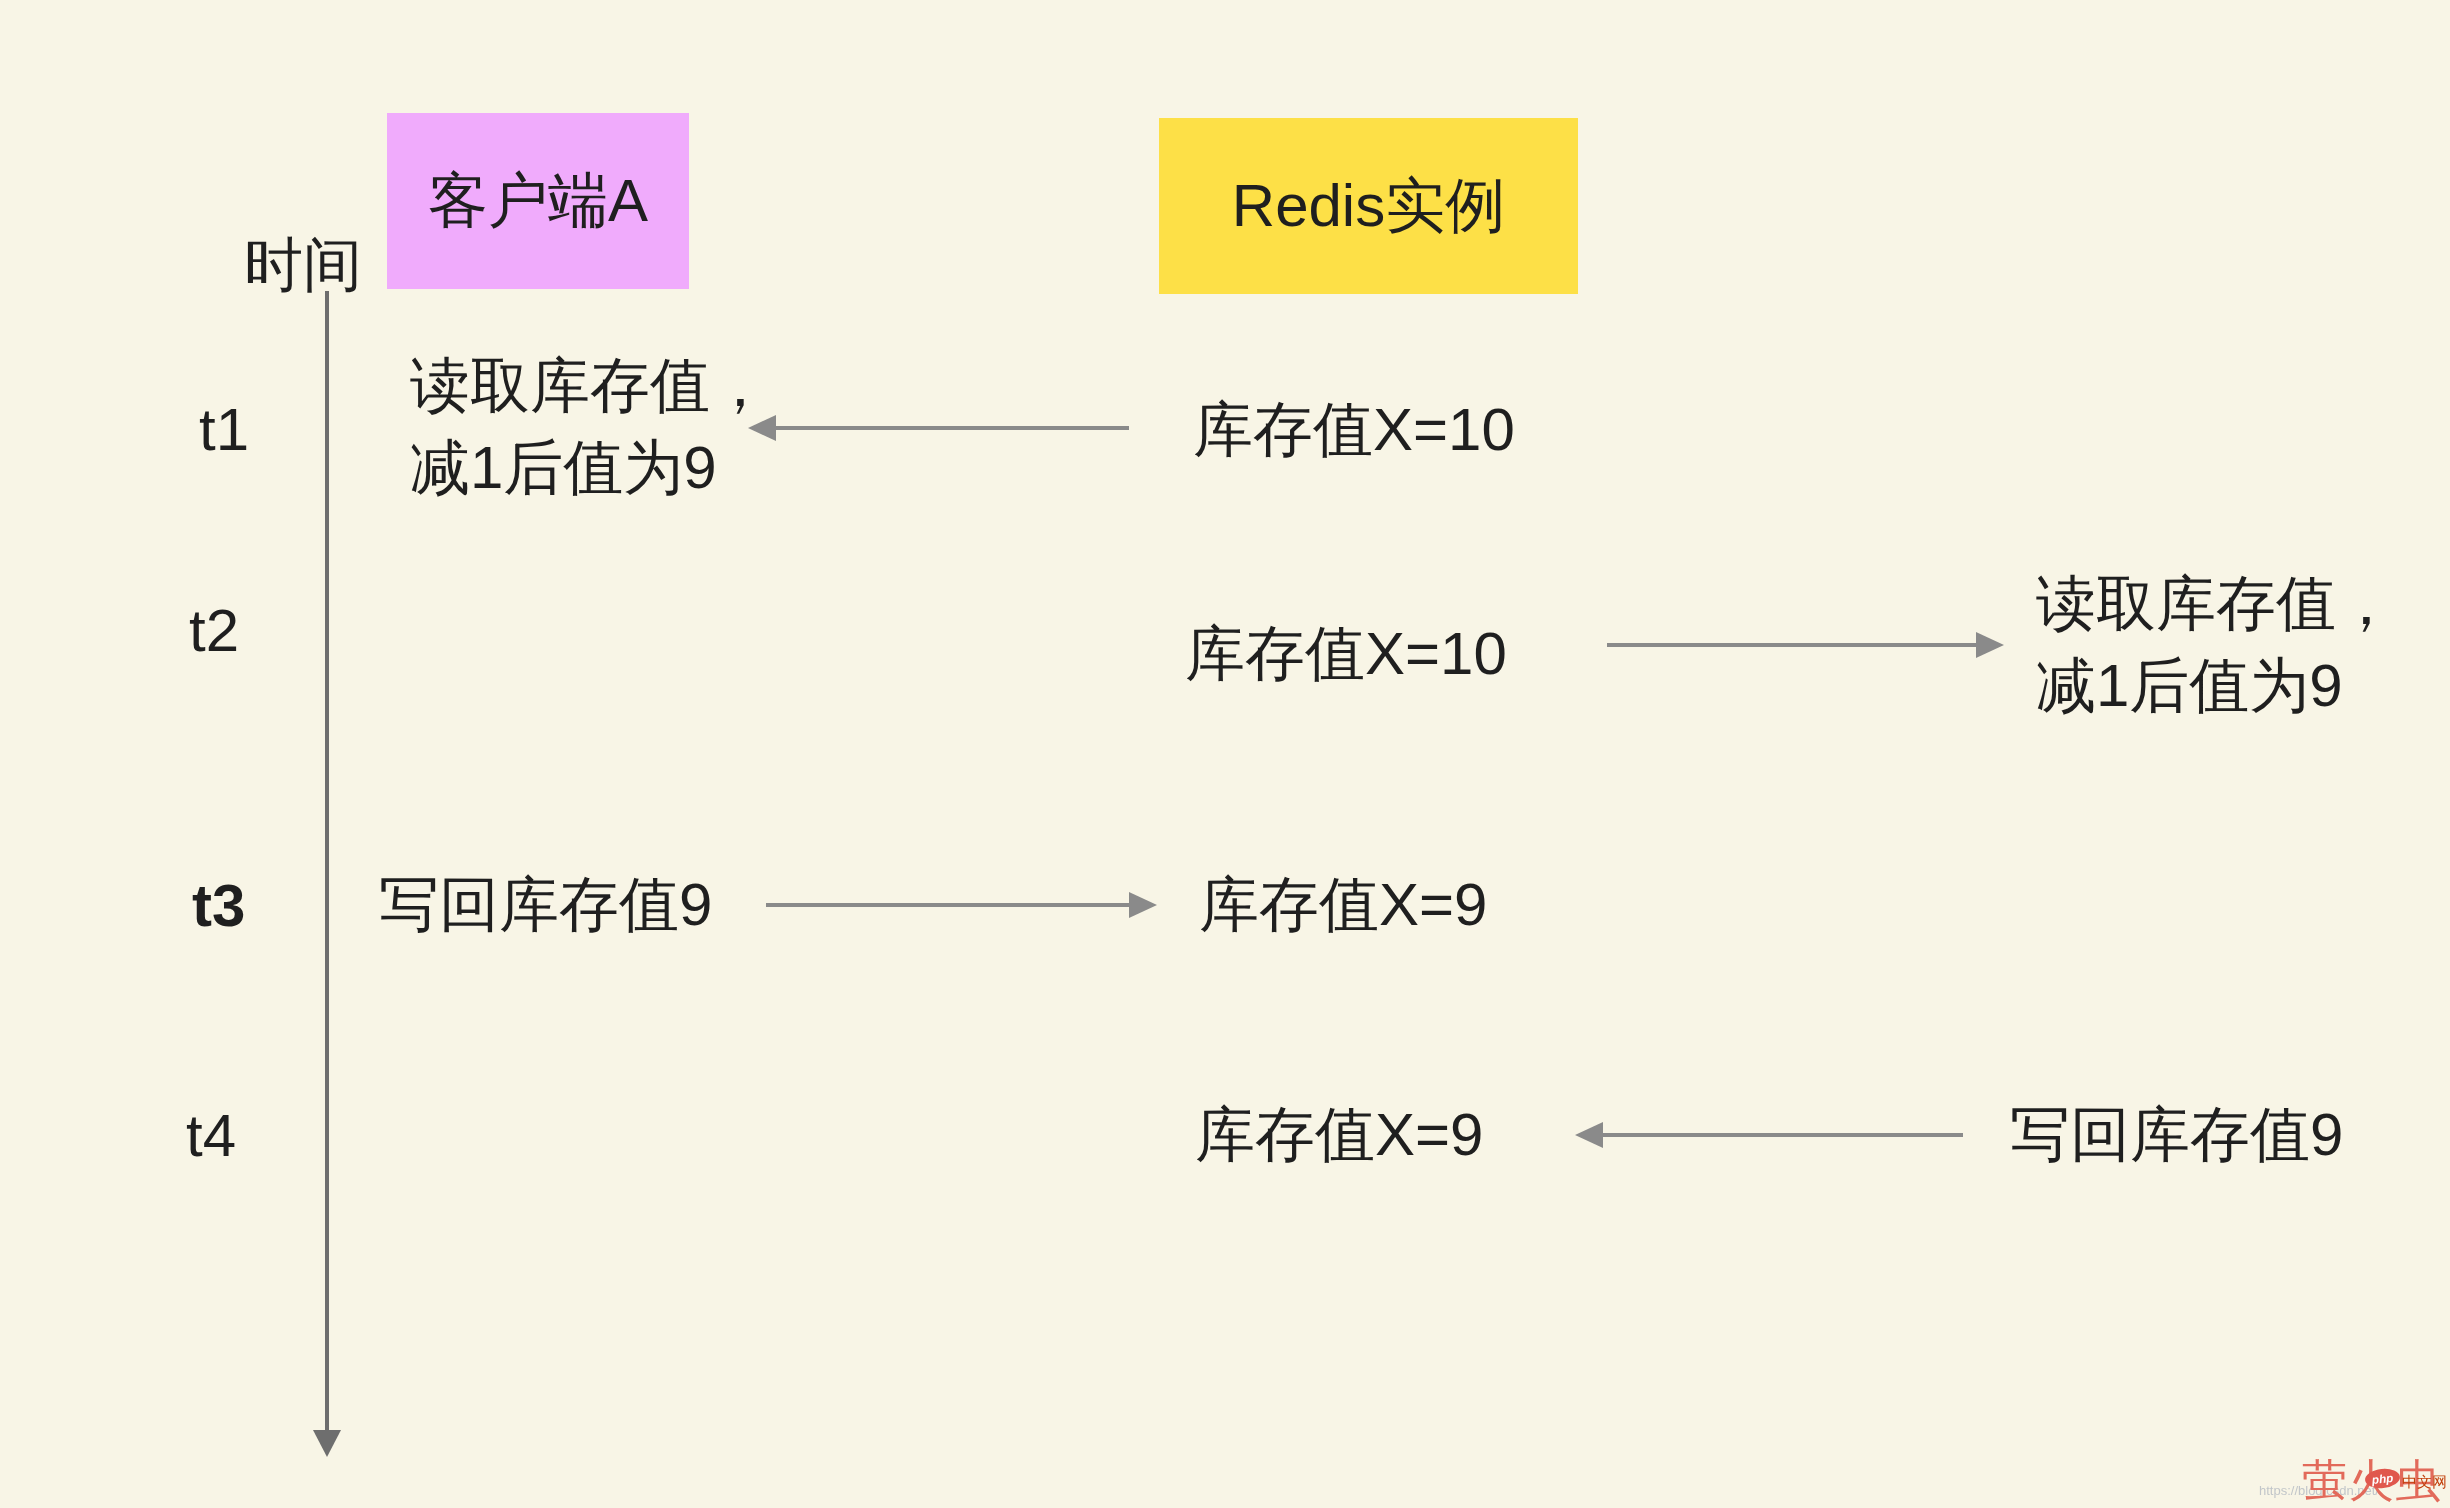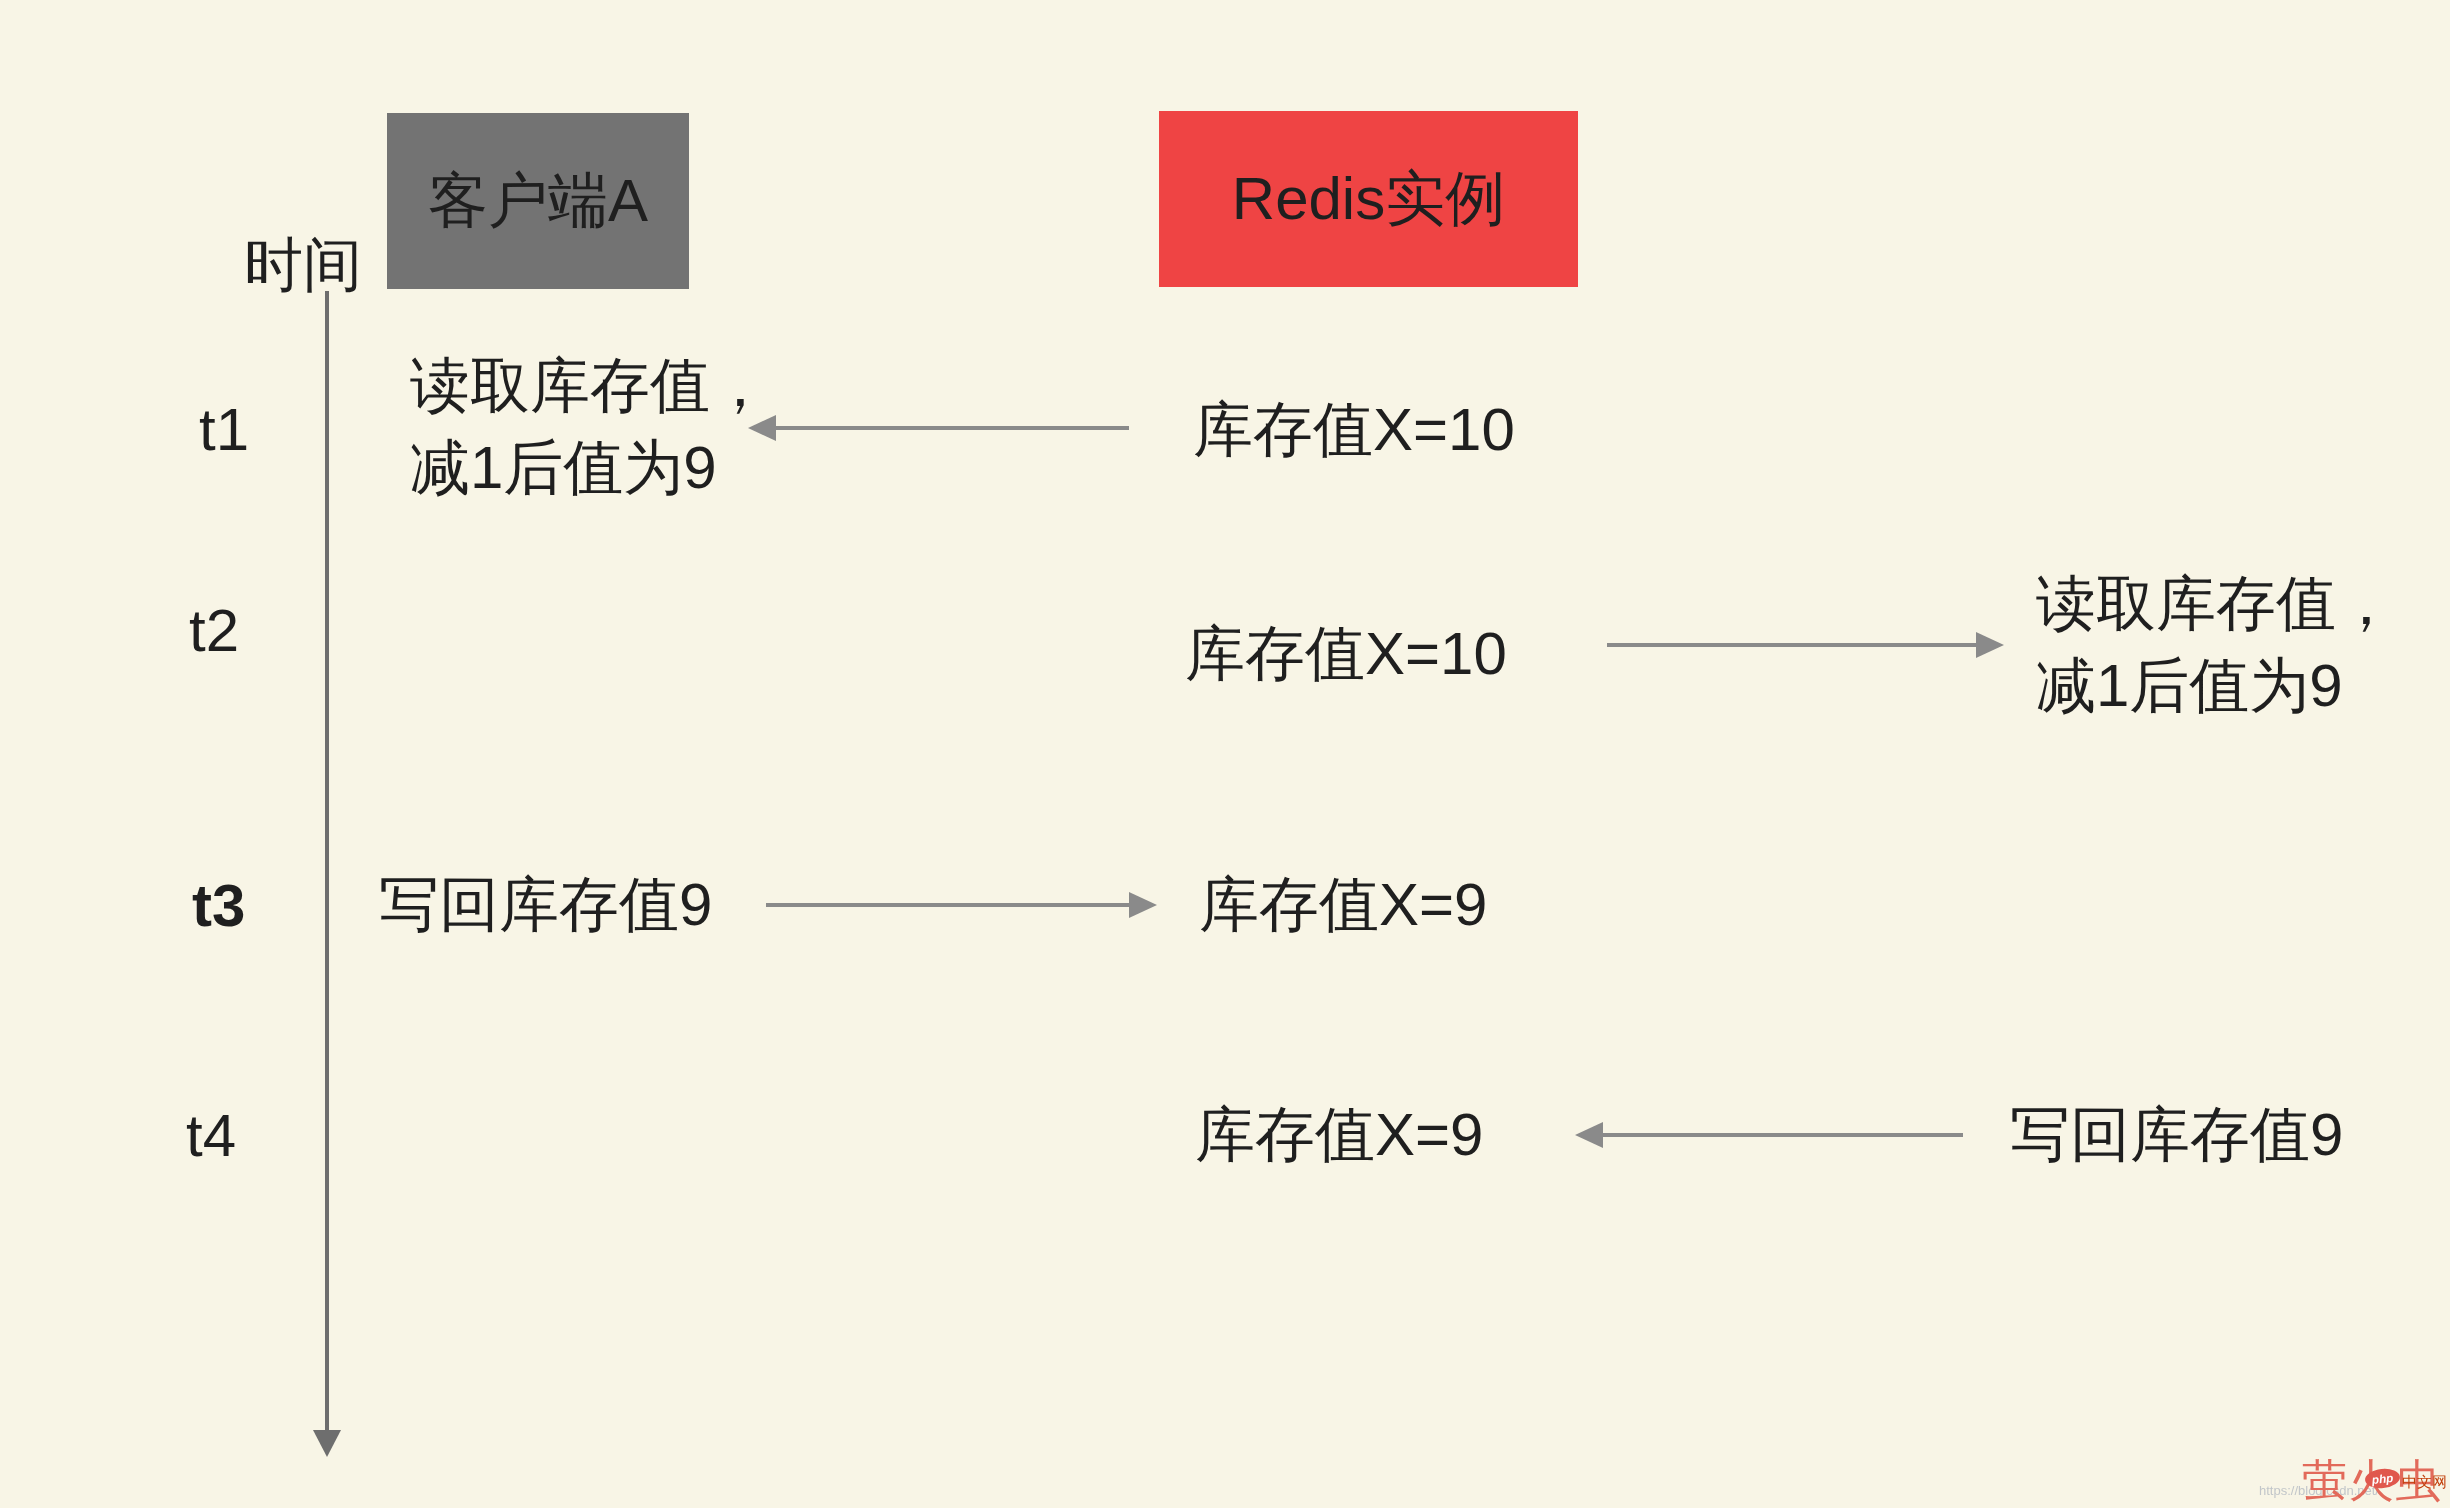--- a/index.html
+++ b/index.html
@@ -13,22 +13,22 @@
     overflow: hidden;
   }
   
   .lane-box {
     position: absolute;
     display: flex;
     align-items: center;
     justify-content: center;
     font-size: 60px;
   }
-  .box-yellow { background: #737373; }
-  .box-green  { background: #ef4444; }
+  .box-yellow { background: #f0abfc; }
+  .box-green  { background: #fde047; margin-top: 7px; }
 
   
   .axis-label {
     position: absolute;
     font-size: 59px;
     white-space: nowrap;
   }
   .vline {
     position: absolute;
     width: 4.2px;

